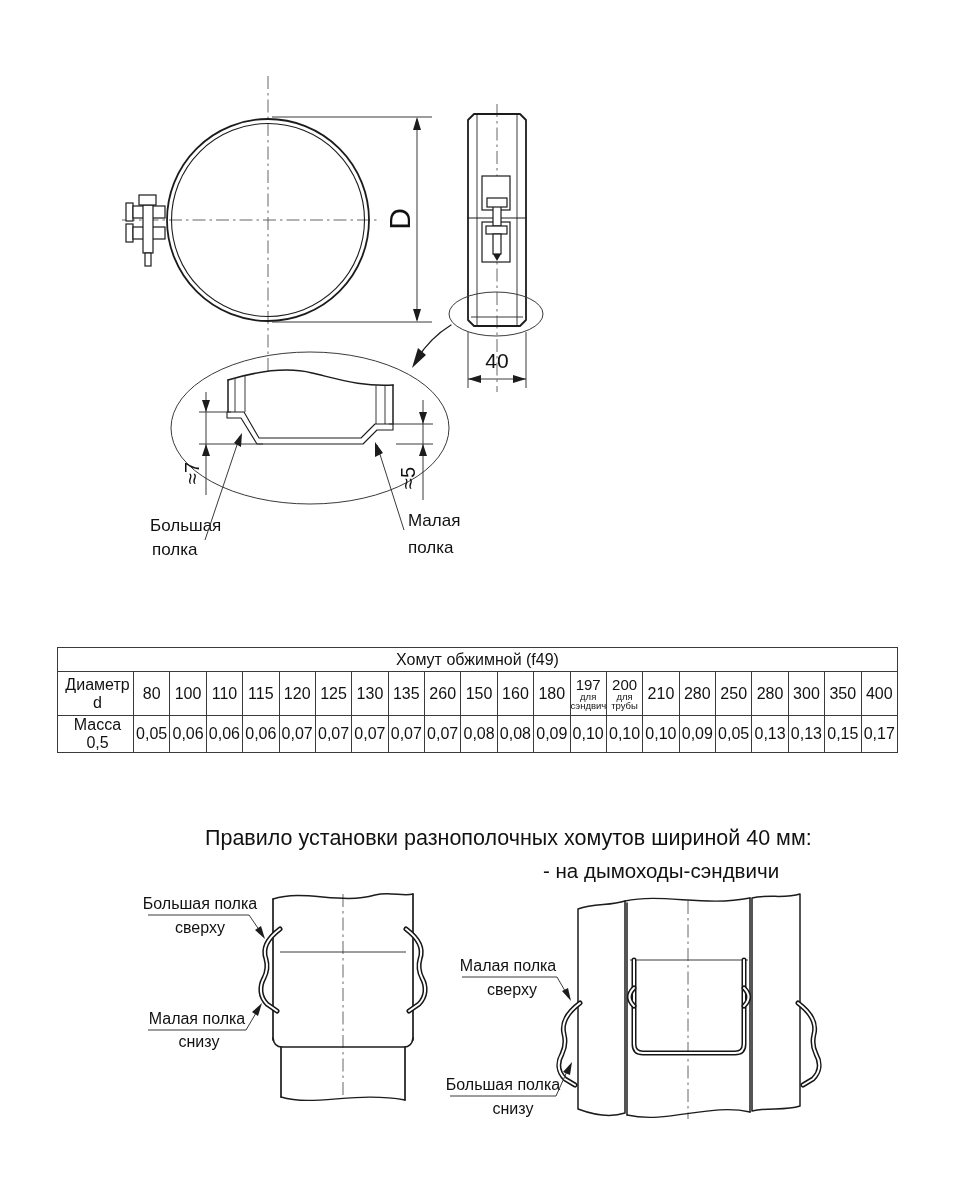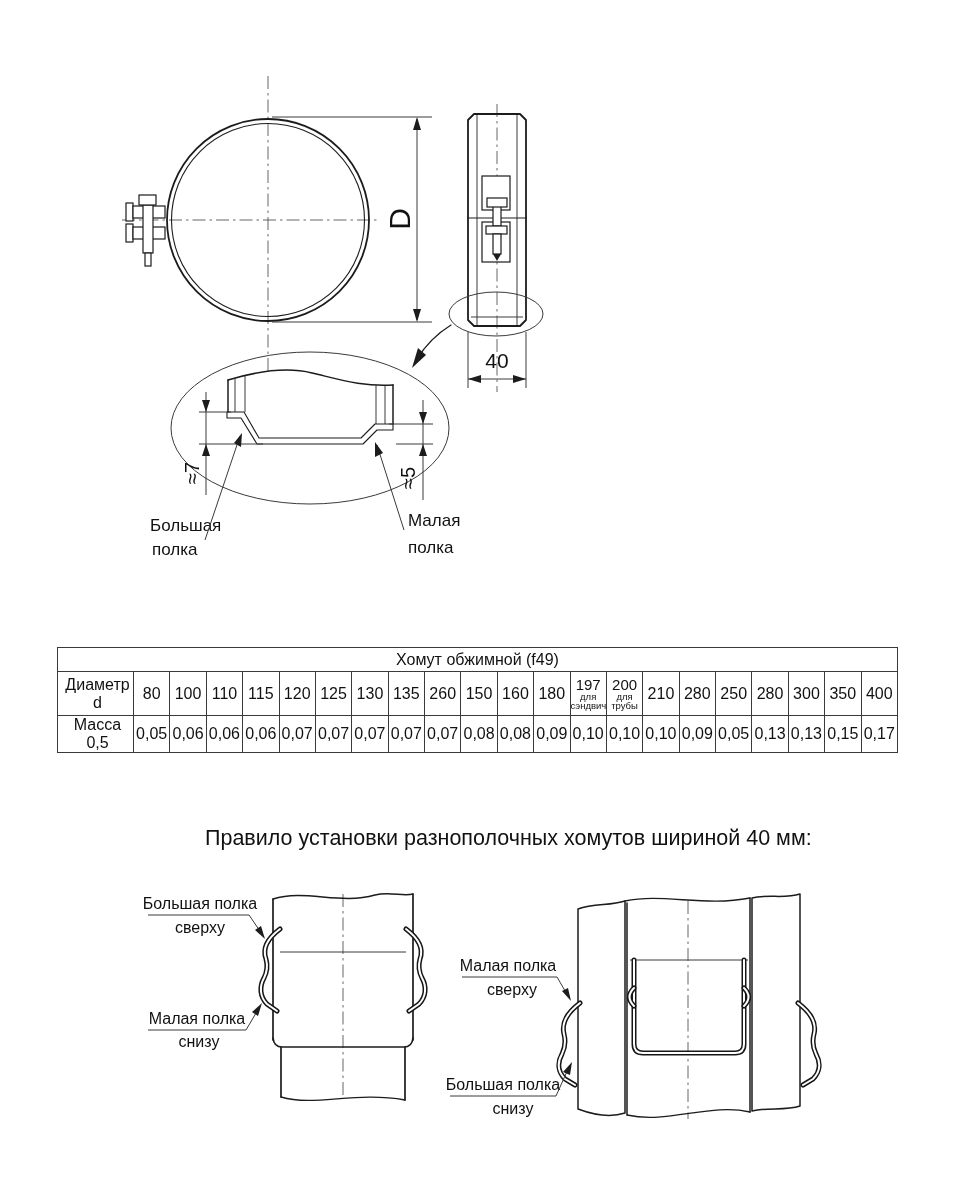--- a/index.html
+++ b/index.html
@@ -299,14 +299,15 @@
       <td>0,13</td>
       <td>0,13</td>
       <td>0,15</td>
       <td>0,17</td>
     </tr>
   </tbody>
       </table>
 </div>
 
 <div id="rules-title" class="htext">Правило установки разнополочных хомутов шириной 40 мм:</div>
+<div id="rules-right" class="htext">- на дымоходы-сэндвичи</div>
 
 </div>
 
 </body></html>

